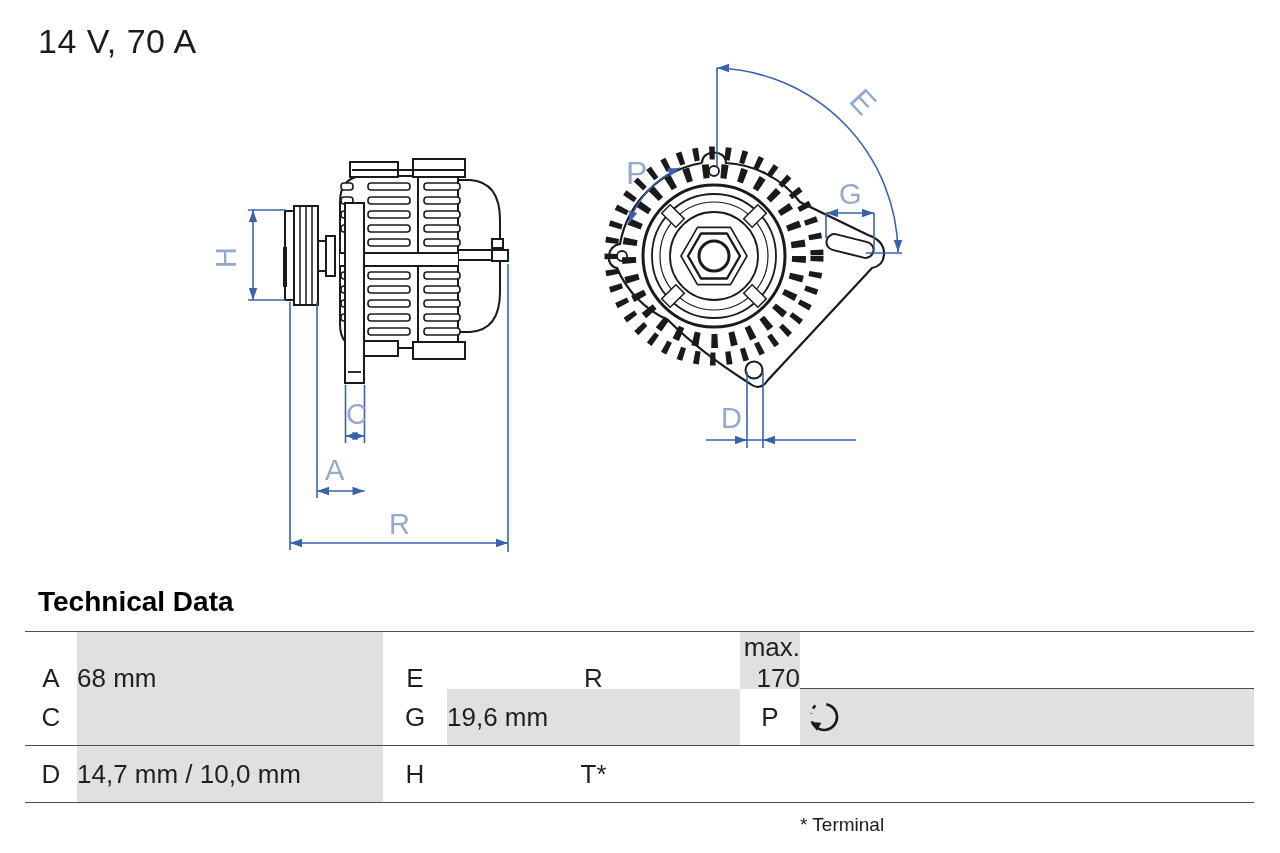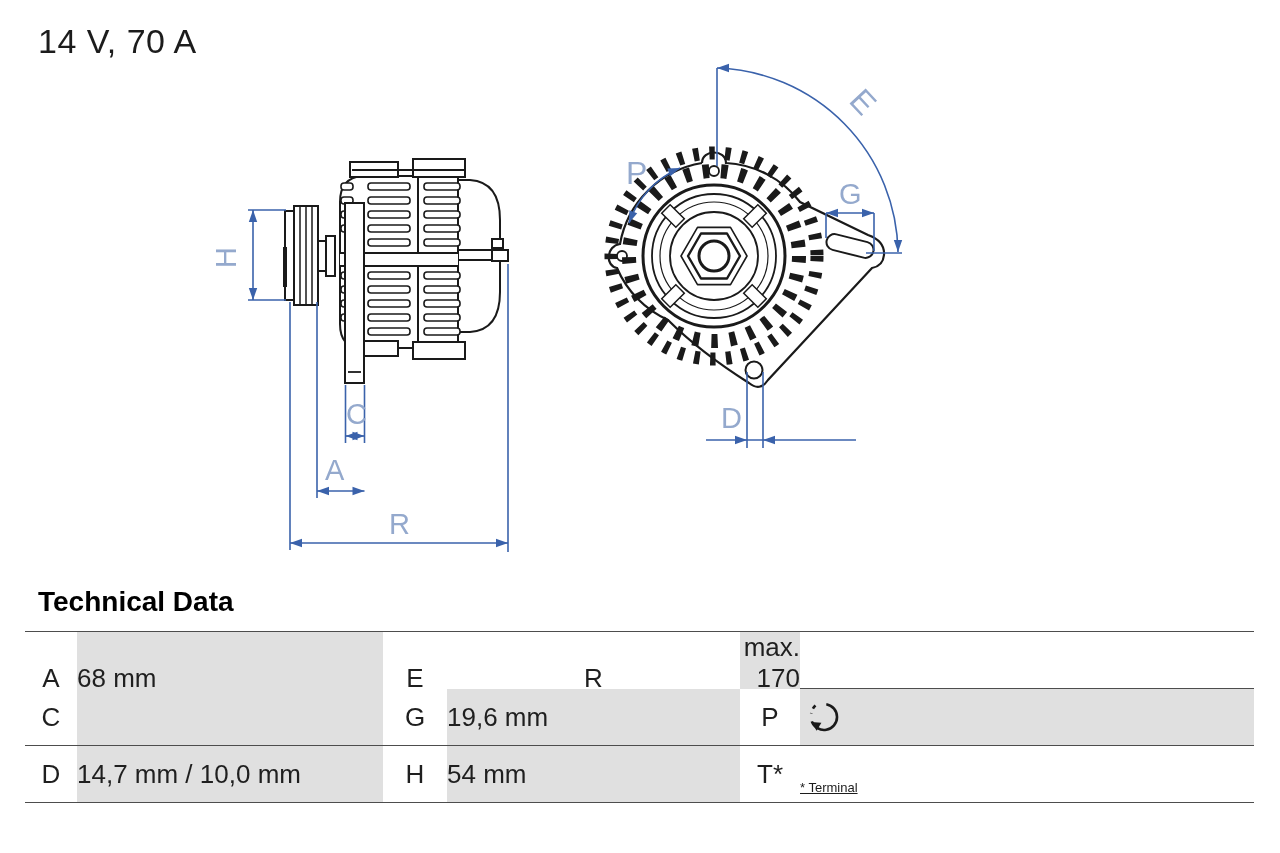--- a/index.html
+++ b/index.html
@@ -10,21 +10,21 @@
   #drawing{position:absolute;left:0;top:0;}
   
   .td-title{position:absolute;left:38px;top:586px;font-size:28px;font-weight:700;color:#000000;}
   .spec-table{position:absolute;left:25px;top:631px;width:1229px;}
   .spec-row{display:grid;grid-template-columns:52px 306px 64px 293px 60px 454px;
             height:56px;border-top:1.5px solid #4d4d4d;}
   .spec-row:last-child{border-bottom:1.5px solid #4d4d4d;}
   .cell{display:flex;align-items:center;font-size:26px;color:#1f1f1f;}
   .cell.label{background:#ffffff;justify-content:center;padding:0;}
   .cell.value{background:#e0e0e0;text-align:right;}
-  .footnote{position:absolute;left:800px;top:780px;font-size:13px;color:#1c1c1c;text-decoration:underline;}
+  .footnote{position:absolute;left:800px;top:814px;font-size:19px;color:#1c1c1c;}
   .roticon{display:inline-block;margin-left:4px;}
 </style>
 </head>
 <body>
 
 <div id="stage">
 
   <div class="page-title">14 V, 70 A</div>
 
   <svg id="drawing" width="1280" height="580" viewBox="0 0 1280 580">
@@ -227,20 +227,19 @@
           <path d="M11.5,8.6 A13,13 0 0 0 7.2,16.5" fill="none" stroke="#1a1a1a" stroke-width="2.6" stroke-dasharray="4 4.5"></path>
           <path d="M7.8,24.4 L17.5,27.2 L11.2,34.2 Z" fill="#1a1a1a" transform="rotate(-12 10 27)"></path>
         </svg>
       </div>
 
     </div>
     <div class="spec-row">
       <div class="cell label">D</div>
       <div class="cell value">14,7 mm / 10,0 mm</div>
       <div class="cell label">H</div>
-      <div class="cell value">54 mm</div>
       <div class="cell label">T*</div>
     </div>
   </div>
 
   <div class="footnote">* Terminal</div>
 
 </div>
 
 </body></html>

